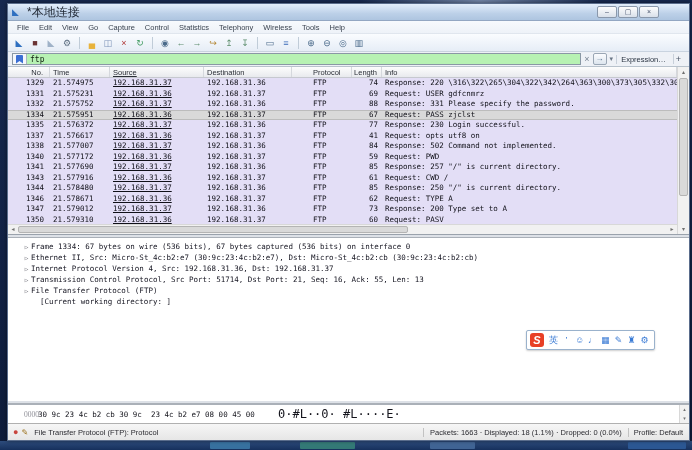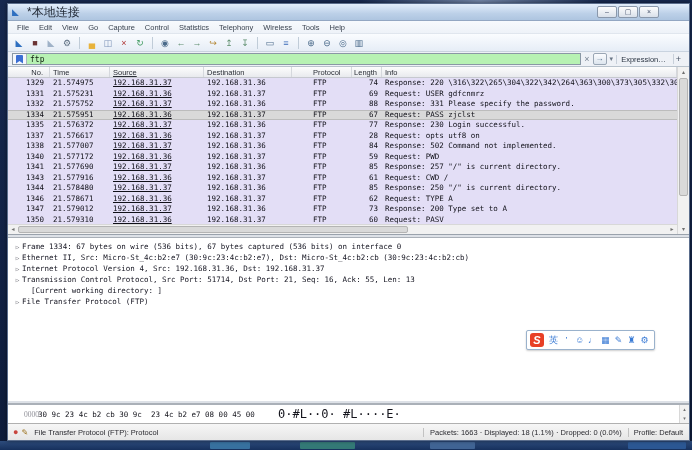--- a/index.html
+++ b/index.html
@@ -80,21 +80,21 @@
   .hs-thumb { position:absolute; left:10px; top:1px; width:390px; height:7px; background:#d9d9d9;
     border:1px solid #b4b4b4; border-radius:2px; }
   .vscroll { width:12px; flex:none; background:#f1f1f1; border-left:1px solid #d8d8d8; position:relative; }
   .vs-arrow { position:absolute; left:0; width:11px; height:10px; font-size:6px; line-height:10px; text-align:center; color:#707070; }
   .vs-thumb { position:absolute; left:1px; top:11px; width:9px; height:118px; background:#d9d9d9;
     border:1px solid #b4b4b4; border-radius:2px; }
 
   .splitter { height:3px; flex:none; background:#dde1e7; border-bottom:1px solid #aab0b8; }
 
   
-  .details { flex:1; background:#fff; padding:3px 0 0 5px; position:relative; overflow:hidden; }
+  .details { flex:1; background:#fff; padding:3px 0 0 14px; position:relative; overflow:hidden; }
   .dline { font-family:"DejaVu Sans Mono", monospace; font-size:7.5px; line-height:11px; color:#141420;
     white-space:nowrap; display:flex; }
   .expander { width:9px; flex:none; color:#6a6a72; font-size:6px; text-align:center; }
   .dline.indent { padding-left:9px; }
   .dtext { white-space:pre; }
 
   
   .sogou { position:absolute; left:518px; top:92px; height:20px; display:flex; align-items:center;
     background:#fff; border:1px solid #9ab2cc; border-radius:2px; box-shadow:0 1px 2px rgba(0,0,0,.2); padding:0 3px; }
   .sogou-logo { width:14px; height:14px; background:var(--sogou-red,#e84026); color:#fff; font-weight:bold;
@@ -252,21 +252,21 @@
             <span class="cell col-protocol">FTP</span>
             <span class="cell col-length">77</span>
             <span class="cell col-info">Response: 230 Login successful.</span>
           </div>
           <div class="prow">
             <span class="cell col-no">1337</span>
             <span class="cell col-time">21.576617</span>
             <span class="cell col-source">192.168.31.36</span>
             <span class="cell col-destination">192.168.31.37</span>
             <span class="cell col-protocol">FTP</span>
-            <span class="cell col-length">28</span>
+            <span class="cell col-length">41</span>
             <span class="cell col-info">Request: opts utf8 on</span>
           </div>
           <div class="prow">
             <span class="cell col-no">1338</span>
             <span class="cell col-time">21.577007</span>
             <span class="cell col-source">192.168.31.37</span>
             <span class="cell col-destination">192.168.31.36</span>
             <span class="cell col-protocol">FTP</span>
             <span class="cell col-length">84</span>
             <span class="cell col-info">Response: 502 Command not implemented.</span>
@@ -360,27 +360,27 @@
         <span class="dtext">Ethernet II, Src: Micro-St_4c:b2:e7 (30:9c:23:4c:b2:e7), Dst: Micro-St_4c:b2:cb (30:9c:23:4c:b2:cb)</span>
       </div>
       <div class="dline">
         <span class="expander">▷</span>
         <span class="dtext">Internet Protocol Version 4, Src: 192.168.31.36, Dst: 192.168.31.37</span>
       </div>
       <div class="dline">
         <span class="expander">▷</span>
         <span class="dtext">Transmission Control Protocol, Src Port: 51714, Dst Port: 21, Seq: 16, Ack: 55, Len: 13</span>
       </div>
+      <div class="dline">
+        <span class="expander">▷</span>
+        <span class="dtext">File Transfer Protocol (FTP)</span>
+      </div>
       <div class="dline indent">
         <span class="expander"></span>
         <span class="dtext">[Current working directory: ]</span>
-      </div>
-      <div class="dline">
-        <span class="expander">▷</span>
-        <span class="dtext">File Transfer Protocol (FTP)</span>
       </div>
 
     <div class="sogou">
       <span class="sogou-logo">S</span>
       <span class="sogou-icon">英</span>
         <span class="sogou-icon">’</span>
         <span class="sogou-icon">☺</span>
         <span class="sogou-icon">♩</span>
         <span class="sogou-icon">▦</span>
         <span class="sogou-icon">✎</span>

